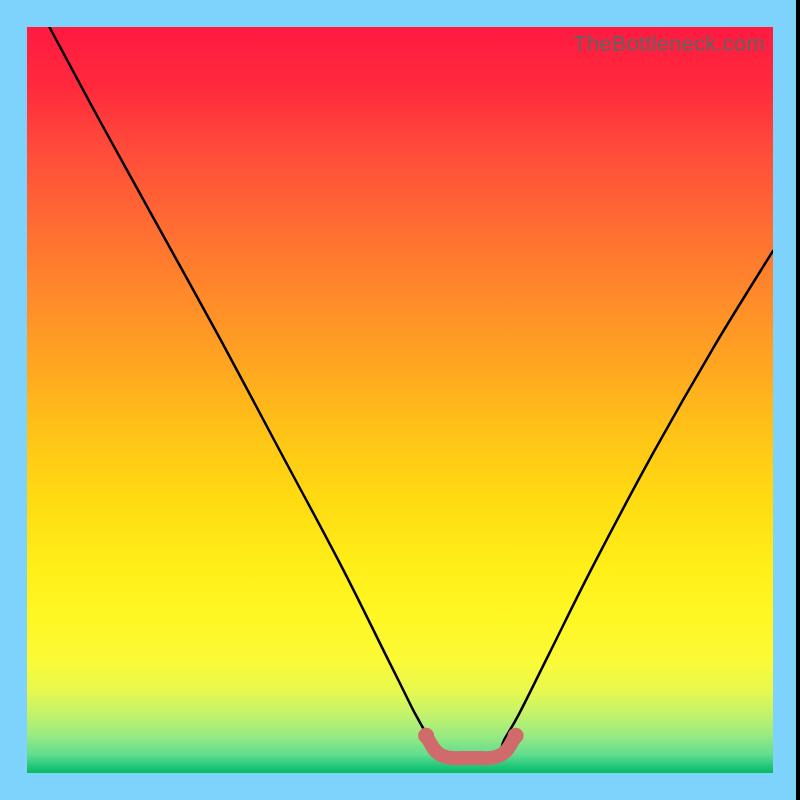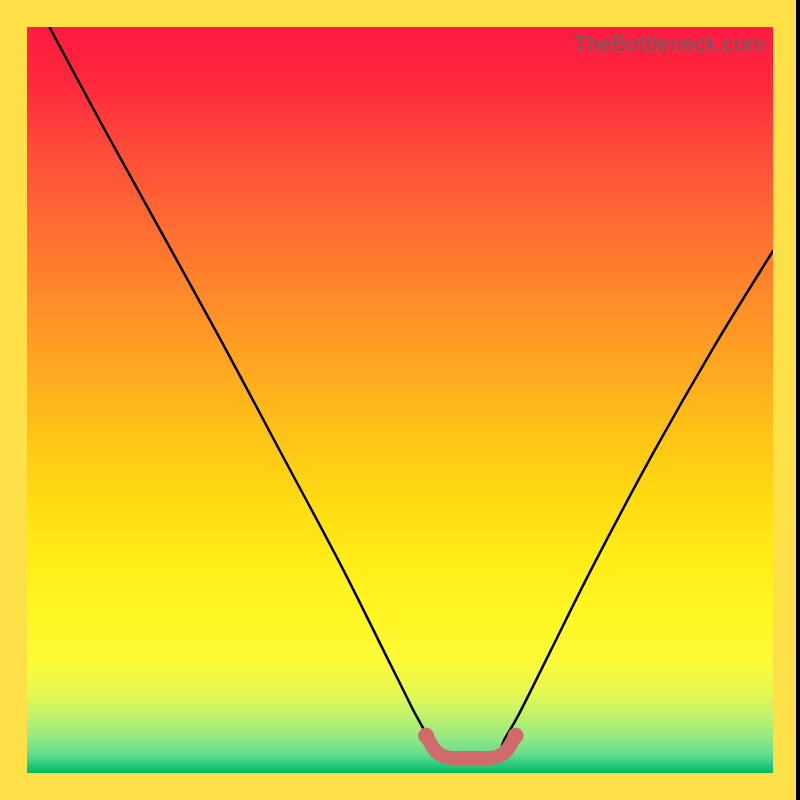--- a/index.html
+++ b/index.html
@@ -7,21 +7,21 @@
     padding: 0;
     width: 800px;
     height: 800px;
     overflow: hidden;
     background: #000;
     font-family: Arial, Helvetica, sans-serif;
   }
   .frame {
     width: 796px;
     height: 800px;
-    background: #fde047;
+    background: #7dd3fc;
     position: relative;
   }
   .plot {
     position: absolute;
     left: 27px;
     top: 27px;
     width: 746px;
     height: 746px;
     overflow: hidden;
   }

